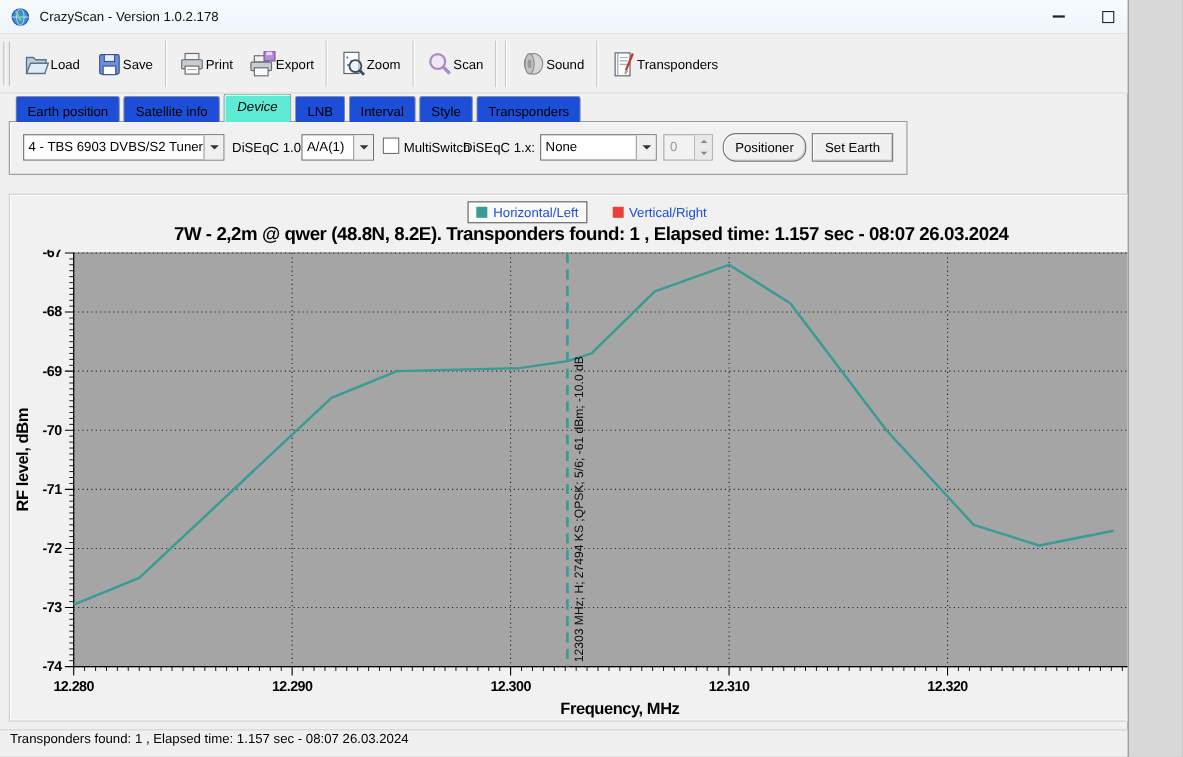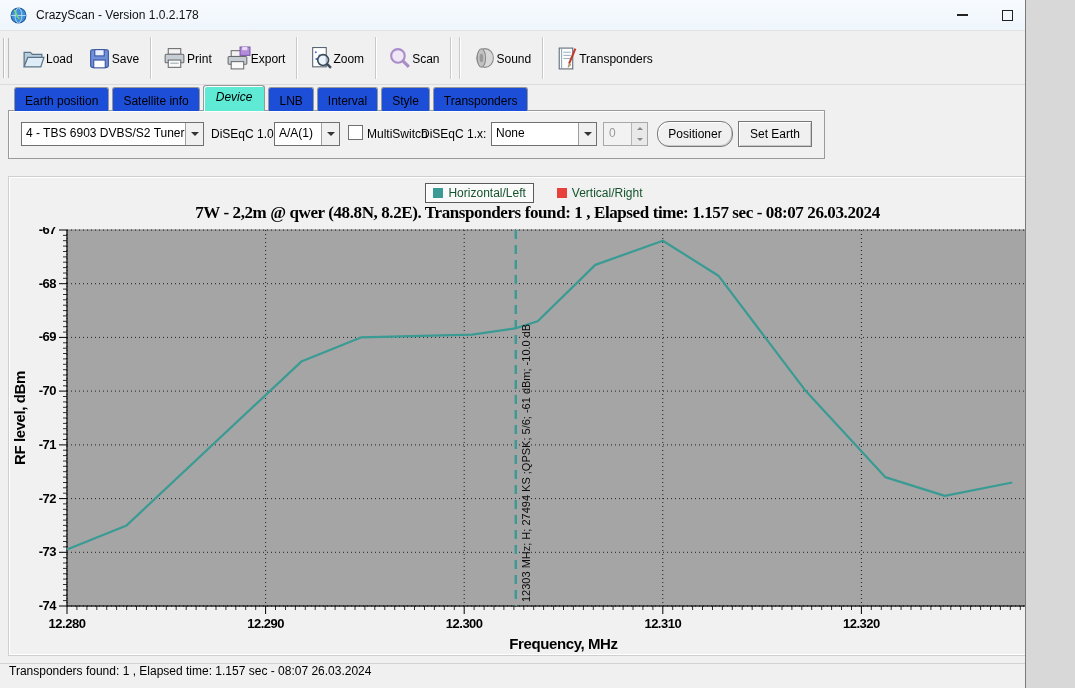--- a/index.html
+++ b/index.html
@@ -51,25 +51,25 @@
   .spinner .sarrows{width:15px;border-left:1px solid #b5b5b5;display:flex;flex-direction:column;}
   .spinner .sarrows div{flex:1;display:flex;align-items:center;justify-content:center;background:#e9e9e9;}
   .tri-up{width:0;height:0;border-left:3px solid transparent;border-right:3px solid transparent;border-bottom:3px solid #888;}
   .tri-dn{width:0;height:0;border-left:3px solid transparent;border-right:3px solid transparent;border-top:3px solid #888;}
   .pbtn{position:absolute;height:24px;background:#f0f0f0;border:1px solid #767676;font-size:12px;
     display:flex;align-items:center;justify-content:center;box-shadow:inset 1px 1px 0 #fff,inset -1px -1px 0 #c9c9c9;}
   
   .chartpanel{position:absolute;left:8px;top:176px;width:1057px;height:478px;background:#f1f1f1;
     border:1px solid #cfcfcf;box-shadow:inset 0 0 0 1px #ffffff;}
   .legend{position:absolute;left:0;top:6px;width:100%;display:flex;justify-content:center;gap:16px;}
-  .legend-item{display:flex;align-items:center;font-size:12px;color:#14532d;padding:2px 7px;}
+  .legend-item{display:flex;align-items:center;font-size:12px;color:#1d4ed8;padding:2px 7px;}
   .legend-item.boxed{border:1px solid #5a5a5a;background:#fafafa;box-shadow:inset 1px 1px 0 #fff;}
   .legend-swatch{width:10px;height:10px;display:inline-block;margin-right:5px;}
   .chart-title{position:absolute;left:0;top:26px;width:100%;text-align:center;font-size:17px;
-    font-weight:bold;letter-spacing:-0.4px;color:#000;font-family:Liberation Serif, serif;}
+    font-weight:bold;letter-spacing:-0.4px;color:#000;}
   #plotwrap{position:absolute;left:0;top:50px;width:1057px;height:426px;}
   
   .statusbar{position:absolute;left:0;bottom:0;width:1075px;height:25px;background:#f0f0f0;
     border-top:1px solid #d2d2d2;font-size:12px;color:#000;display:flex;align-items:flex-start;padding-left:9px;box-sizing:border-box;}
 </style>
 </head>
 <body>
 
 <div id="app">
 

